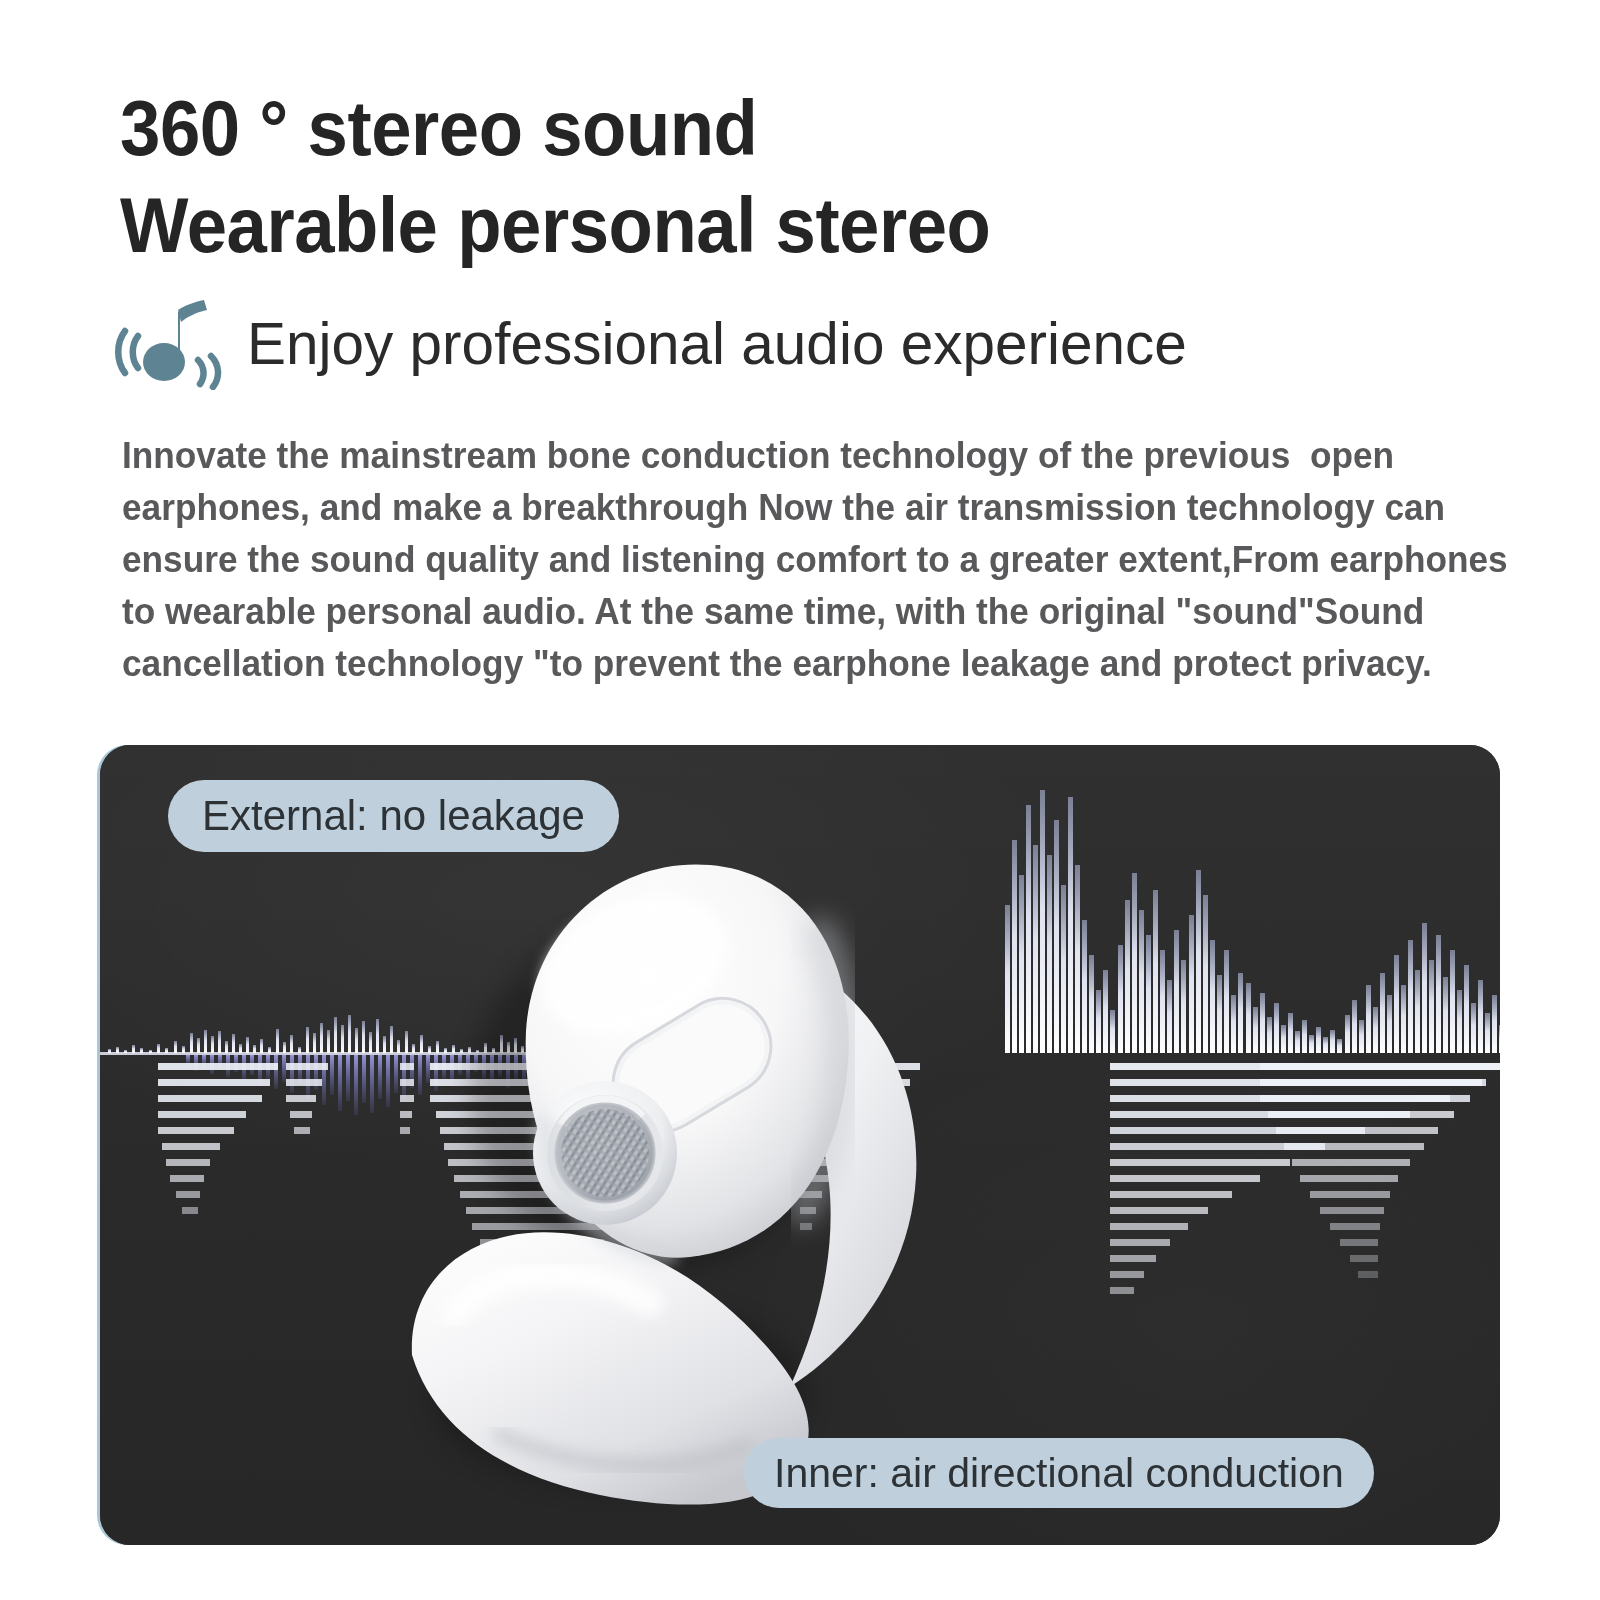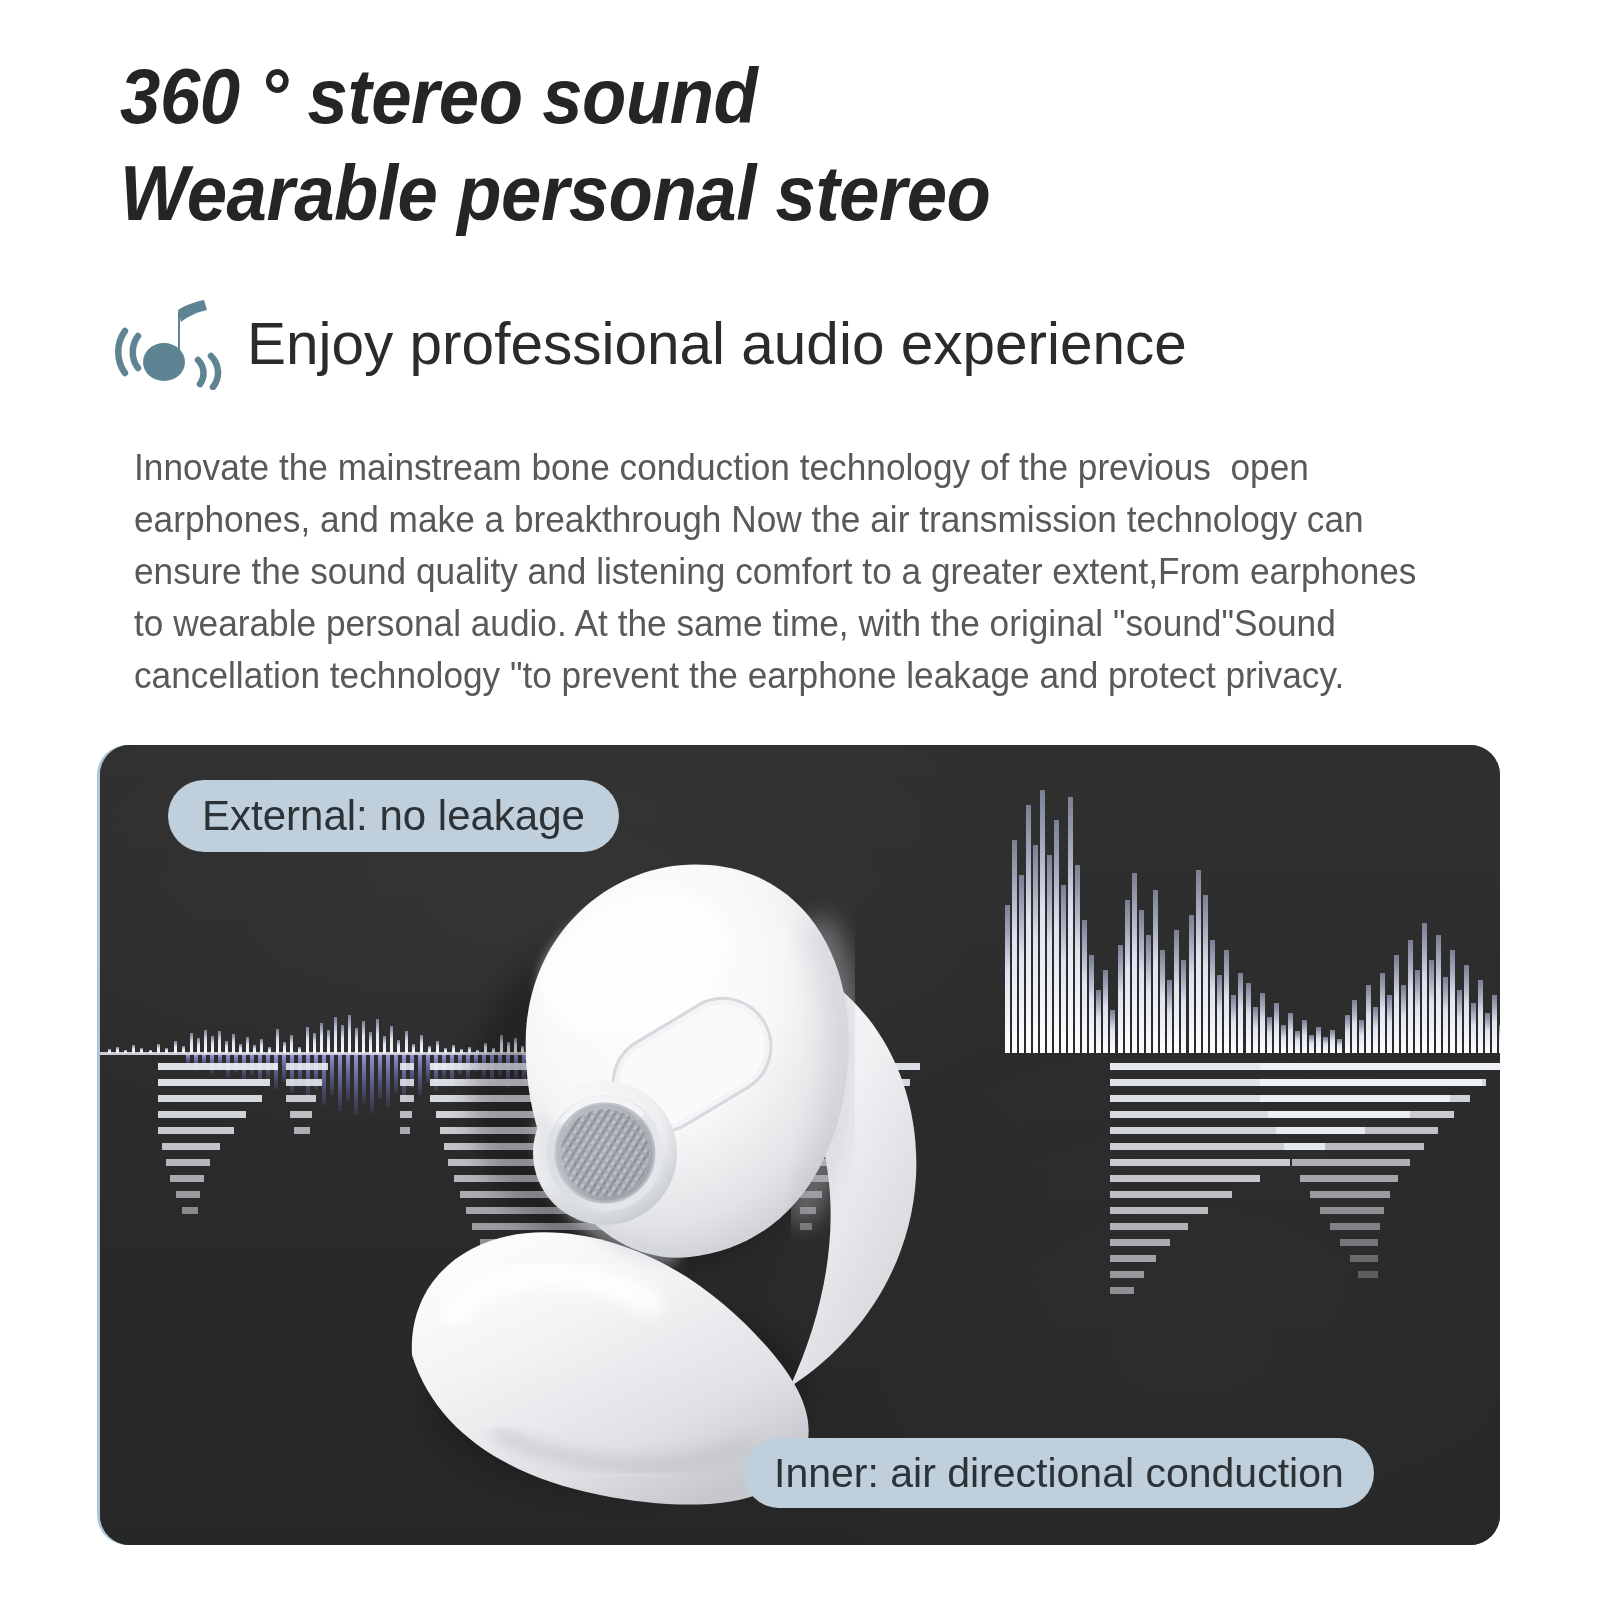--- a/index.html
+++ b/index.html
@@ -12,23 +12,22 @@
     height: 1600px;
     font-family: "Liberation Sans", sans-serif;
     overflow: hidden;
     position: relative;
   }
 
   
   .headline {
     position: absolute;
     left: 120px;
-    top: 48px;
+    top: 80px;
     width: 1400px;
-    font-style: italic;
   }
   .headline-line {
     font-family: "Liberation Sans", sans-serif;
     font-weight: 700;
     font-size: 78px;
     line-height: 1.24;
     letter-spacing: -0.5px;
     color: #252525;
     white-space: nowrap;
     transform: scaleX(0.93);
@@ -66,21 +65,21 @@
     position: absolute;
     left: 122px;
     top: 430px;
     width: 1400px;
     font-family: "Liberation Sans", sans-serif;
     font-weight: 400;
     font-size: 36.5px;
     line-height: 52px;
     color: #59595b;
   }
-  .body-copy p { margin: 12px; }
+  .body-copy p { margin: 0; font-weight: bold; }
   .body-line {
     display: block;
     white-space: pre;
     transform: scaleX(0.965);
     transform-origin: left top;
   }
 
   
   .panel {
     position: absolute;

